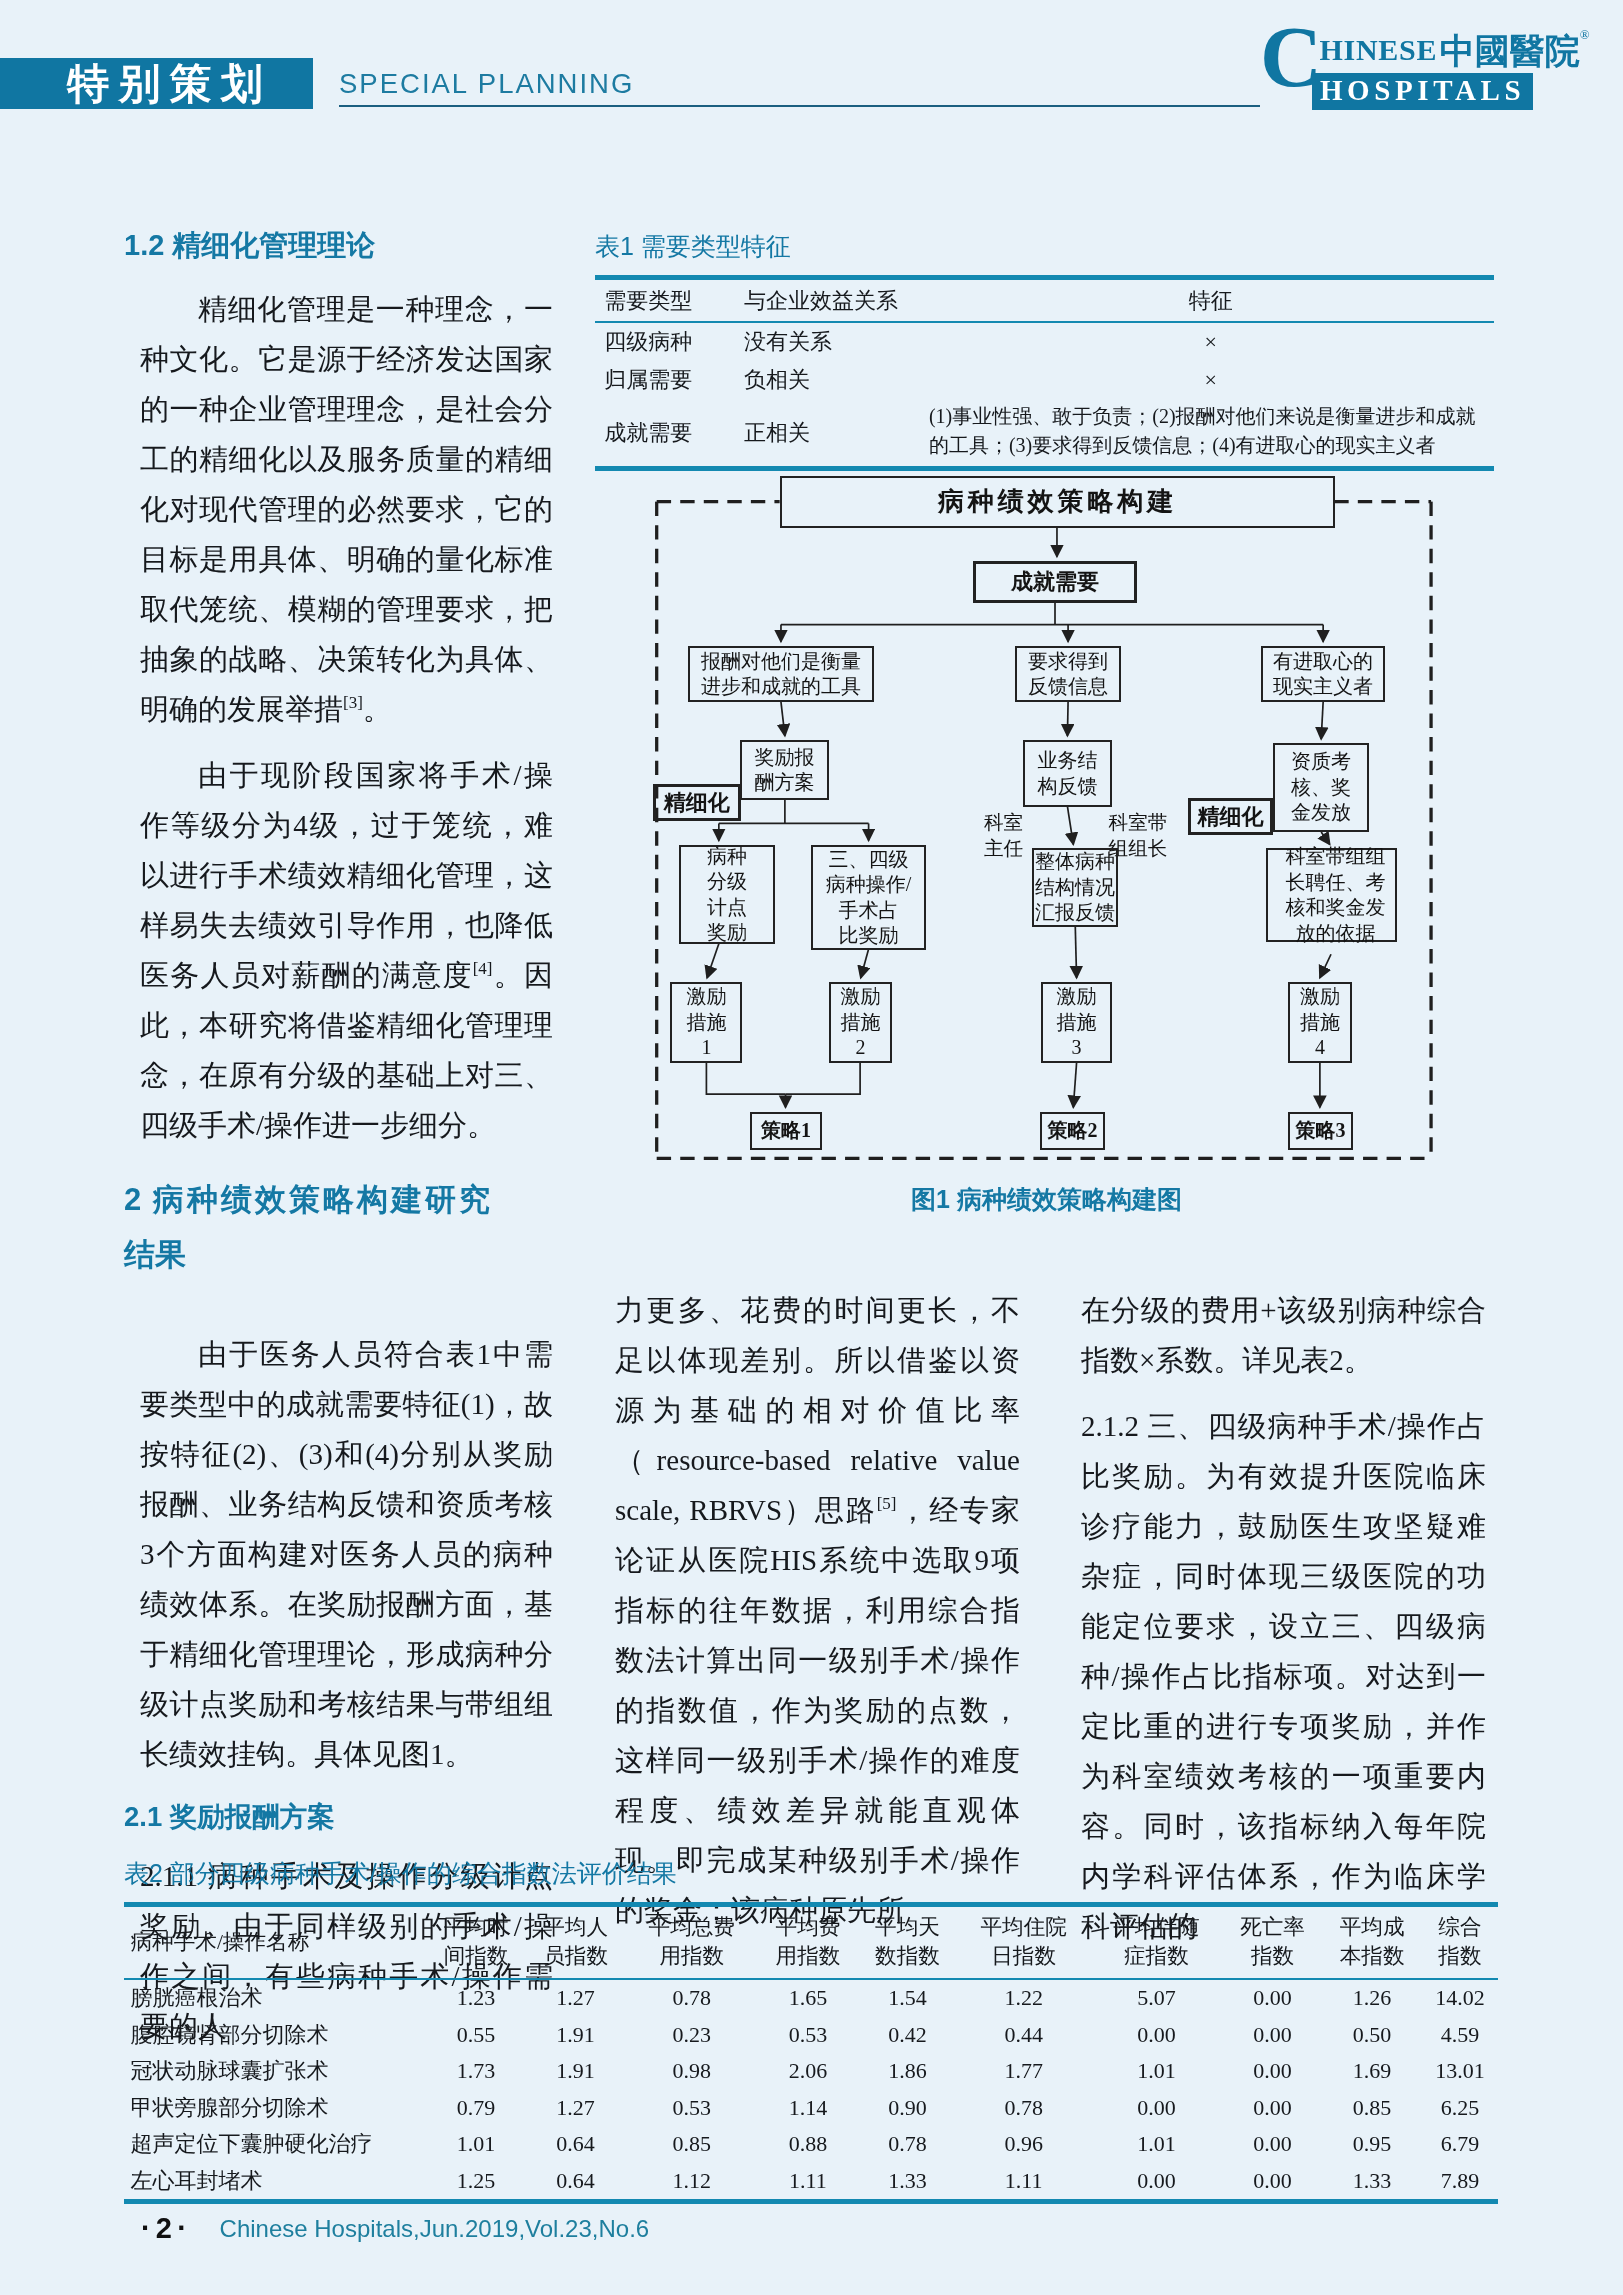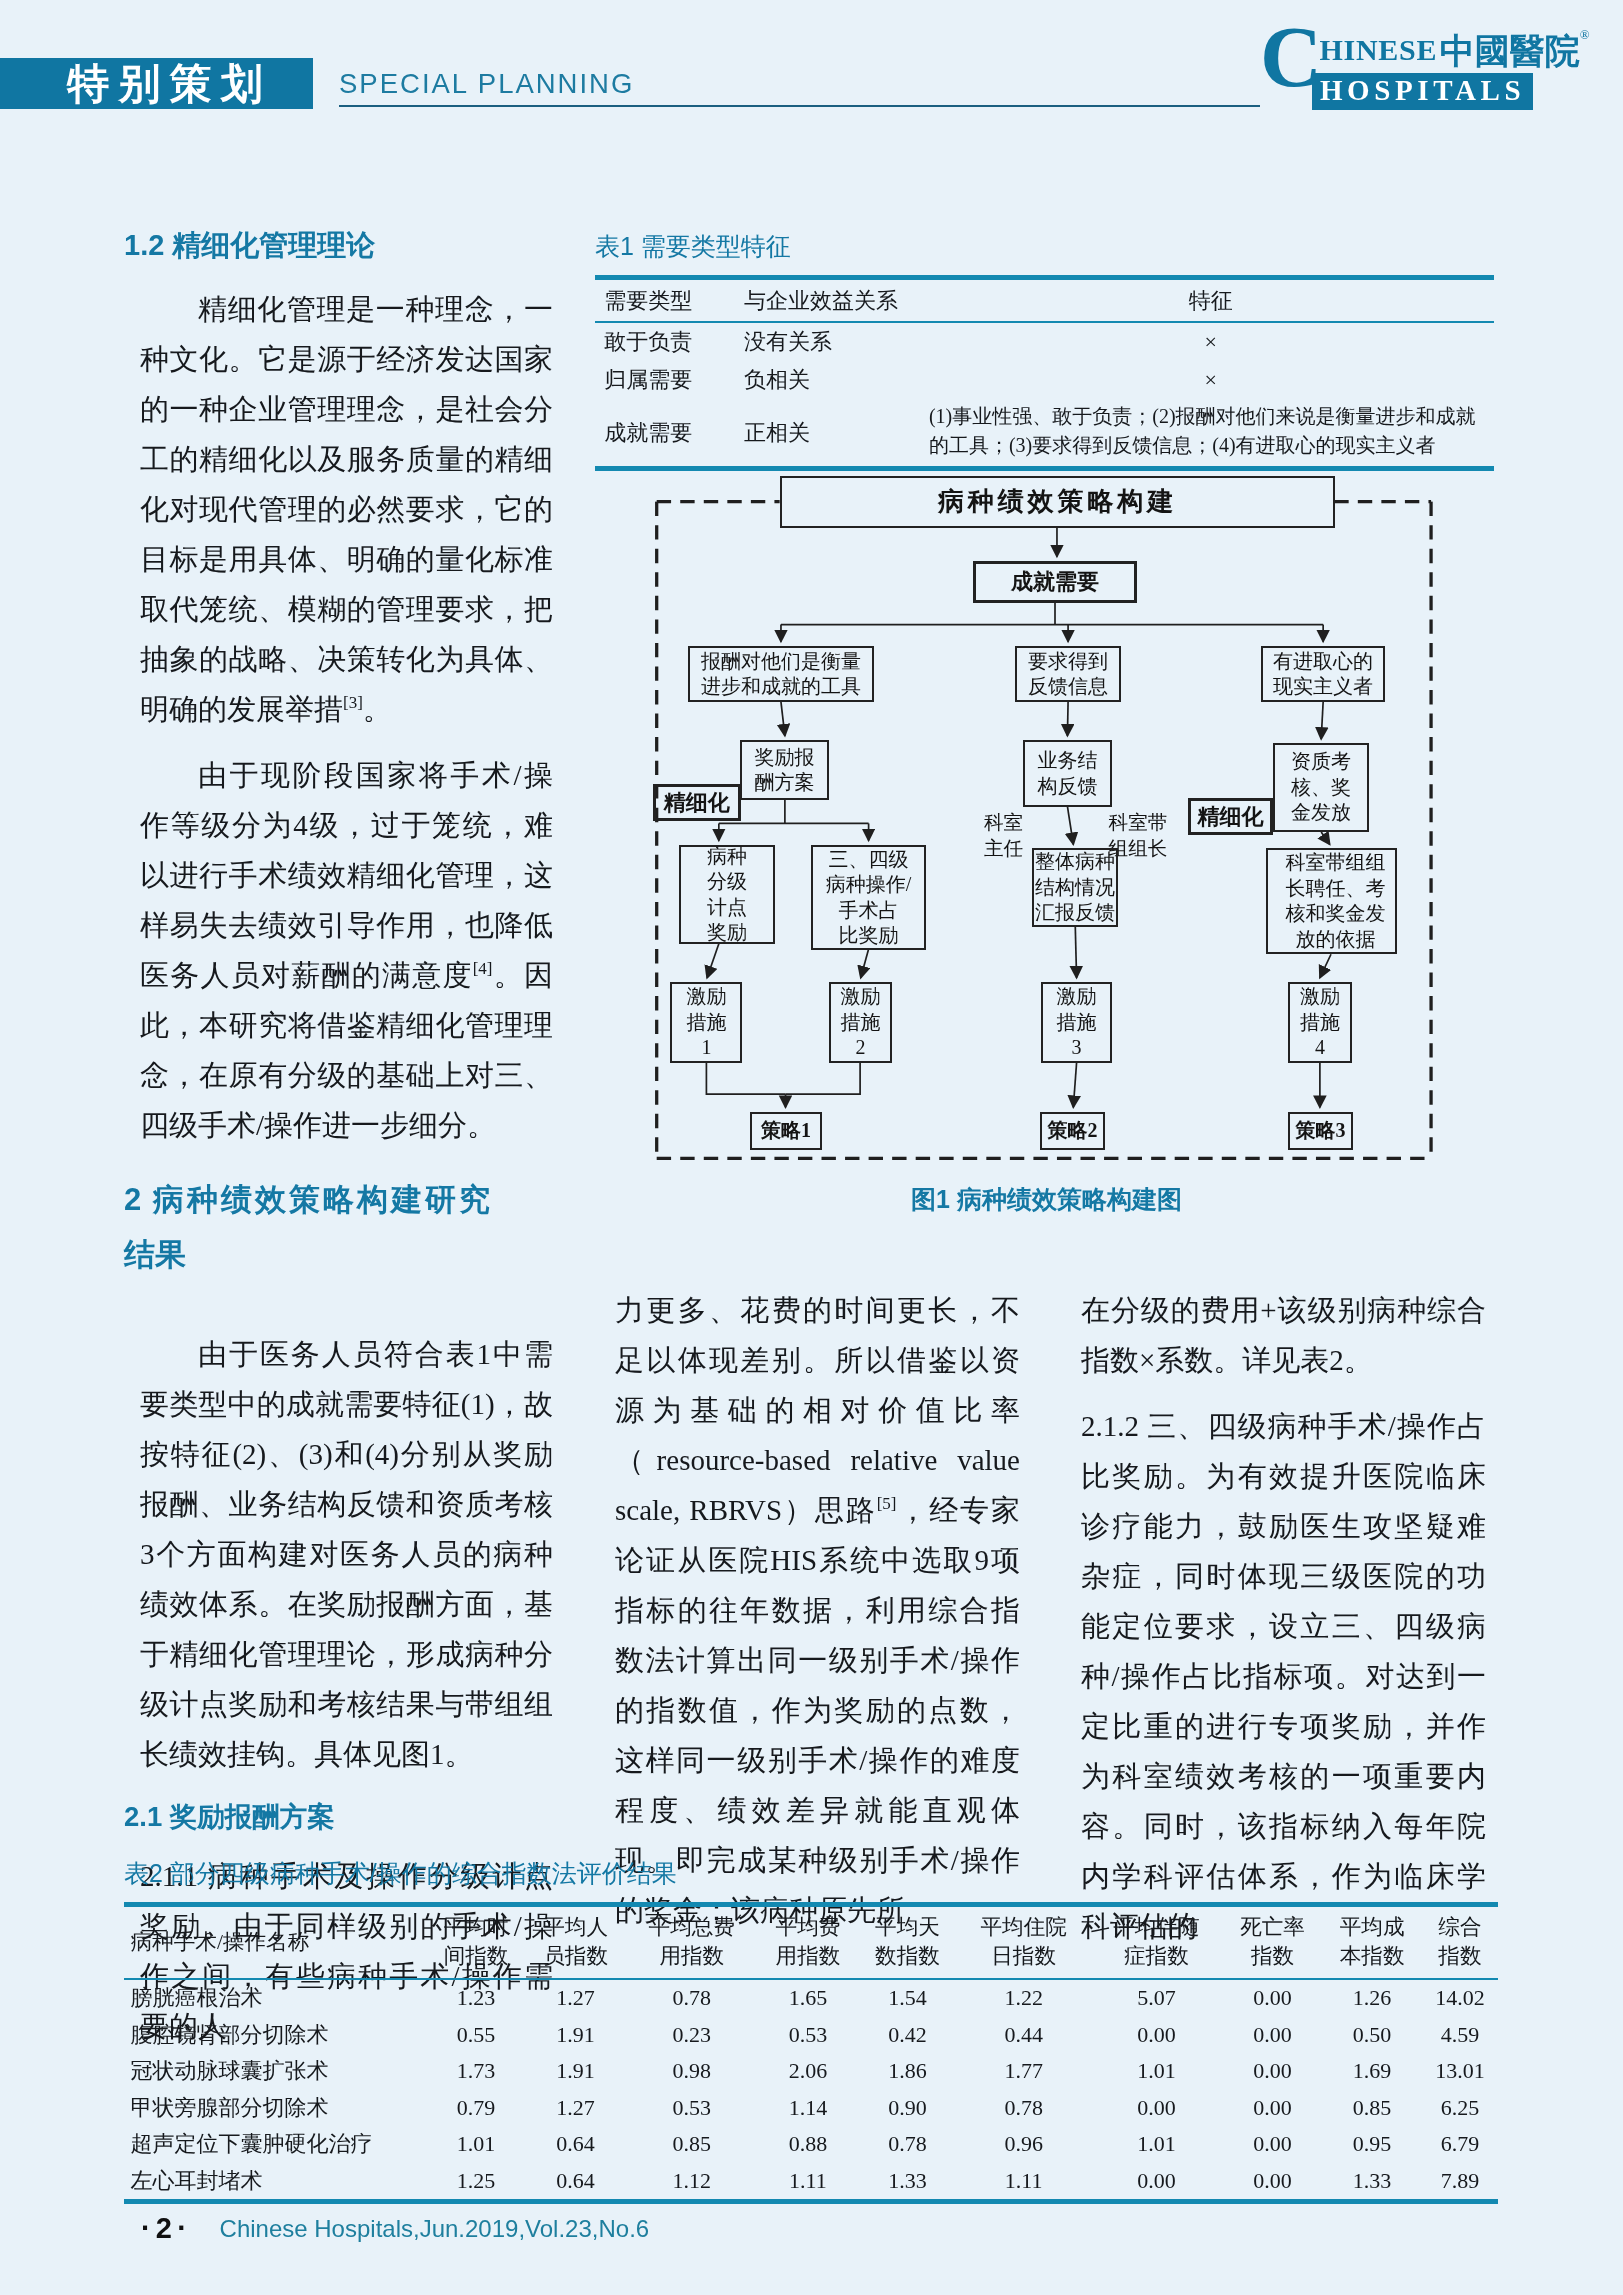--- a/index.html
+++ b/index.html
@@ -107,21 +107,21 @@
     <table class="t1">
       <thead>
         <tr>
           <th class="t1-c1">需要类型</th>
           <th class="t1-c2">与企业效益关系</th>
           <th class="t1-c3">特征</th>
         </tr>
       </thead>
       <tbody>
           <tr>
-            <td class="t1-c1">敢于负责</td>
+            <td class="t1-c1">四级病种</td>
             <td class="t1-c2">没有关系</td>
             <td class="t1-c3">×</td>
           </tr>
           <tr>
             <td class="t1-c1">归属需要</td>
             <td class="t1-c2">负相关</td>
             <td class="t1-c3">×</td>
           </tr>
           <tr>
             <td class="t1-c1">成就需要</td>
@@ -199,21 +199,21 @@
 分级
 计点
 奖励</div>
     <div class="flow-node" style="left:170px;top:380px;width:115px;height:105px;">三、四级
 病种操作/
 手术占
 比奖励</div>
     <div class="flow-node" style="left:391px;top:383px;width:86px;height:79px;">整体病种
 结构情况
 汇报反馈</div>
-    <div class="flow-node" style="left:625px;top:383px;width:131px;height:106px;padding-left:8px;">科室带组组
+    <div class="flow-node" style="left:625px;top:383px;width:131px;height:94px;padding-left:8px;">科室带组组
 长聘任、考
 核和奖金发
 放的依据</div>
     <div class="flow-node" style="left:29.4px;top:517px;width:72px;height:81px;">激励
 措施
 1</div>
     <div class="flow-node" style="left:188px;top:517px;width:63px;height:81px;">激励
 措施
 2</div>
     <div class="flow-node" style="left:400px;top:517px;width:71px;height:81px;">激励

